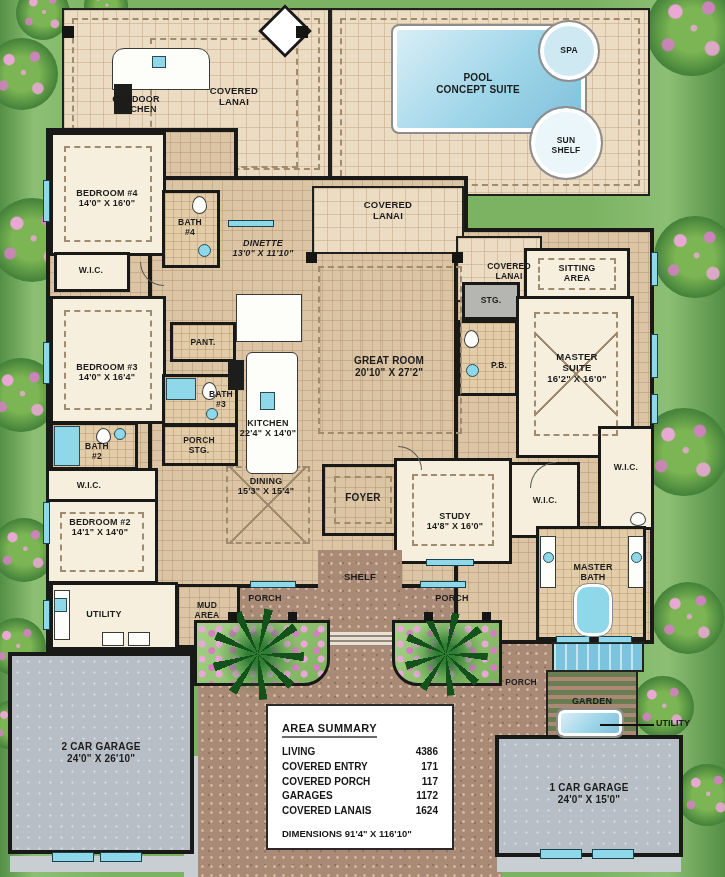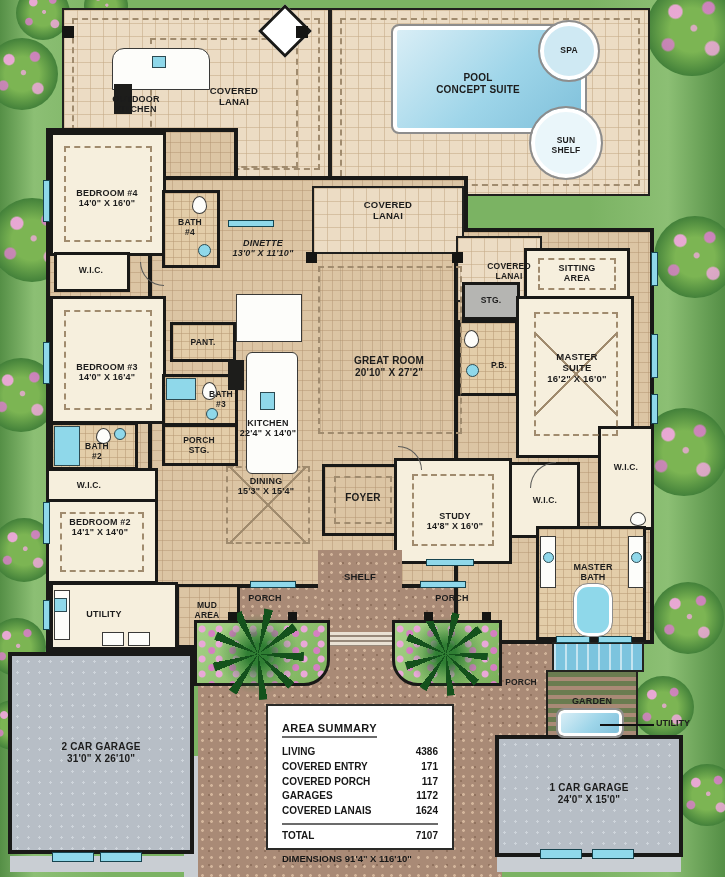--- a/index.html
+++ b/index.html
@@ -272,21 +272,21 @@
   <div class="lbl" style="left:104px;top:614px;">UTILITY</div>
   <div class="lbl f8" style="left:207px;top:611px;">MUD
 AREA</div>
   <div class="lbl f95" style="left:360px;top:577px;">SHELF</div>
   <div class="lbl" style="left:265px;top:598px;">PORCH</div>
   <div class="lbl" style="left:452px;top:598px;">PORCH</div>
   <div class="lbl f8" style="left:521px;top:683px;">PORCH</div>
   <div class="lbl" style="left:592px;top:701px;">GARDEN</div>
   <div class="lbl-plain" style="left:656px;top:718px;">UTILITY</div>
   <div class="lbl f10" style="left:101px;top:752px;">2 CAR GARAGE
-31'0" X 26'10"</div>
+24'0" X 26'10"</div>
   <div class="lbl f10" style="left:589px;top:793px;">1 CAR GARAGE
 24'0" X 15'0"</div>
 
   <div class="abs summary" style="left:266px;top:704px;width:188px;height:146px;">
     <div class="s-title">AREA SUMMARY</div>
     <div class="s-row">
         <span>LIVING</span>
         <span>4386</span>
       </div>
     <div class="s-row">
@@ -298,20 +298,16 @@
         <span>117</span>
       </div>
     <div class="s-row">
         <span>GARAGES</span>
         <span>1172</span>
       </div>
     <div class="s-row">
         <span>COVERED LANAIS</span>
         <span>1624</span>
       </div>
-    <div class="s-row s-total">
-        <span>TOTAL</span>
-        <span>7107</span>
-      </div>
     <div class="s-dims">DIMENSIONS 91'4" X 116'10"</div>
   </div>
 
 </div>
 
 </body></html>

